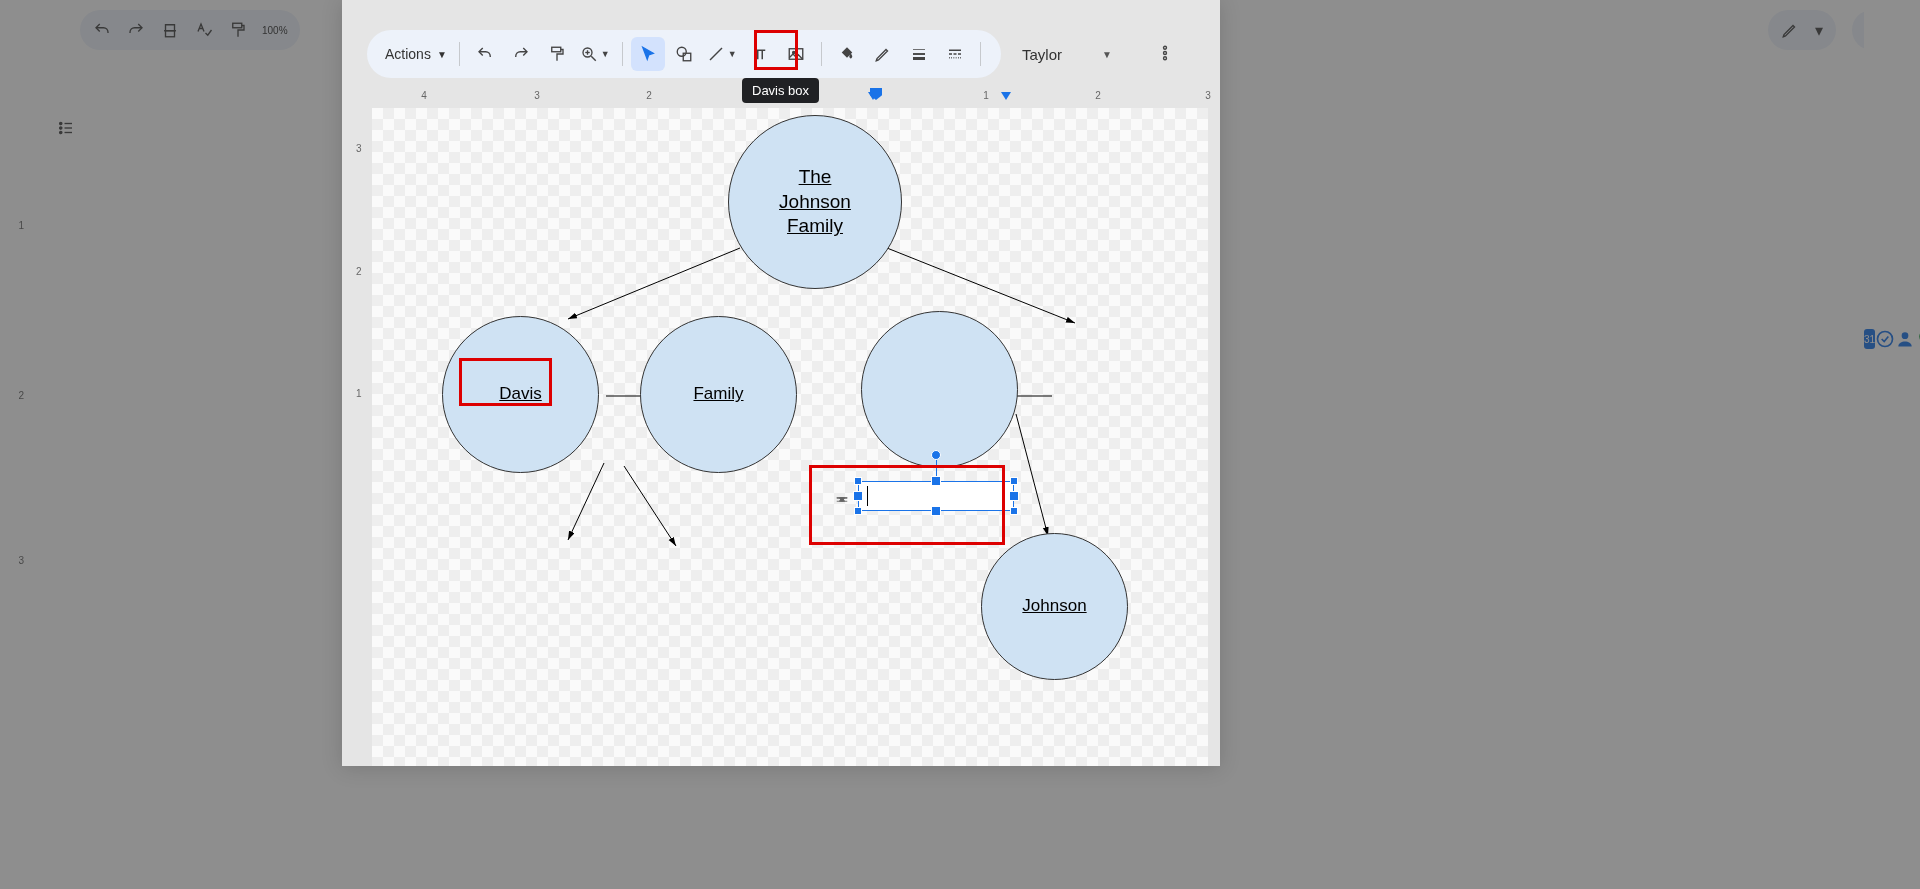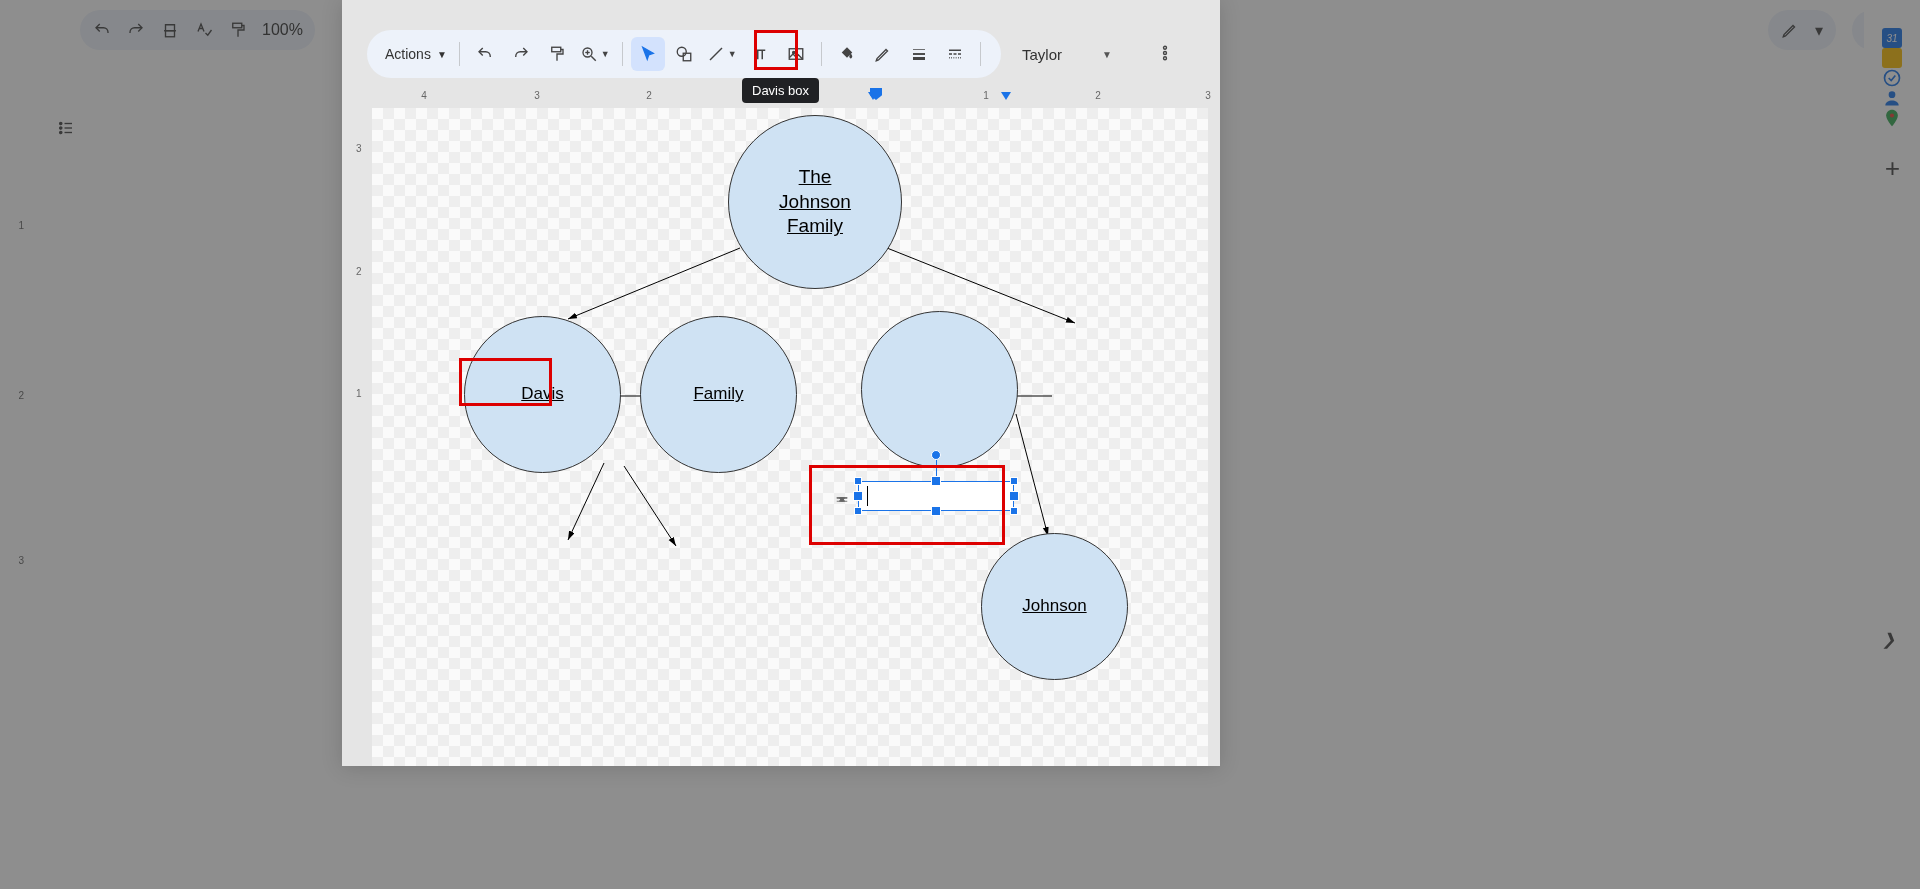--- a/index.html
+++ b/index.html
@@ -31,21 +31,21 @@
     background: #edf2fa;
     border-radius: 24px;
     height: 40px;
     display: flex;
     align-items: center;
     padding: 0 12px;
     gap: 14px;
     margin-left: 60px;
   }
   .bg-icon { width: 20px; height: 20px; color: #444; display:flex; align-items:center; justify-content:center; }
-  .bg-zoom { font-size: 16px; color: #333; }
+  .bg-zoom { font-size: 10px; color: #333; }
 
   .bg-doc {
     position: absolute;
     top: 60px; left: 210px;
     width: 1070px;
     height: 600px;
     background: #fff;
     z-index: 1;
   }
 
@@ -67,23 +67,22 @@
     display:flex; align-items:center; justify-content:center;
     color:#444;
   }
 
   .bg-right-panel {
     position:absolute;
     top:10px; right:0;
     width:56px; height:640px;
     background:#fff;
     z-index:1;
-    display:flex; flex-direction:column; align-items:center;
+    display:flex; align-items:center;
     padding-top:18px;
-    font-style:italic;
   }
   .side-ic { width:20px; height:20px; }
 
   
   .dialog {
     position: absolute;
     top: 0;
     left: 342px;
     width: 878px;
     height: 766px;
@@ -502,21 +501,21 @@
 
       <line x1="232" y1="355" x2="196" y2="432" stroke="#000" stroke-width="1" marker-end="url(#arrow)"></line>
 
       <line x1="252" y1="358" x2="304" y2="438" stroke="#000" stroke-width="1" marker-end="url(#arrow)"></line>
     </svg>
 
     <div class="node" style="top:7px; left:356px; width:174px; height:174px; font-size:19px; white-space:pre-line;">The
 Johnson
 Family</div>
 
-    <div class="node" style="top:208px; left:92px; width:157px; height:157px;text-align:center;">Davis</div>
+    <div class="node" style="top:208px; left:70px; width:157px; height:157px;text-align:center;">Davis</div>
     <div class="node" style="top:208px; left:268px; width:157px; height:157px;">Family</div>
     <div class="node" style="top:203px; left:489px; width:157px; height:157px;"></div>
 
     <div class="node" style="top:425px; left:609px; width:147px; height:147px;">Johnson</div>
 
     <div class="sel-box" style="top:373px; left:486px; width:156px; height:30px;">
       <div class="rot-line"></div>
       <div class="rot"></div>
       <div class="handle" style="top:-5px; left:-5px;"></div>
       <div class="handle" style="top:-5px; right:-5px;"></div>

